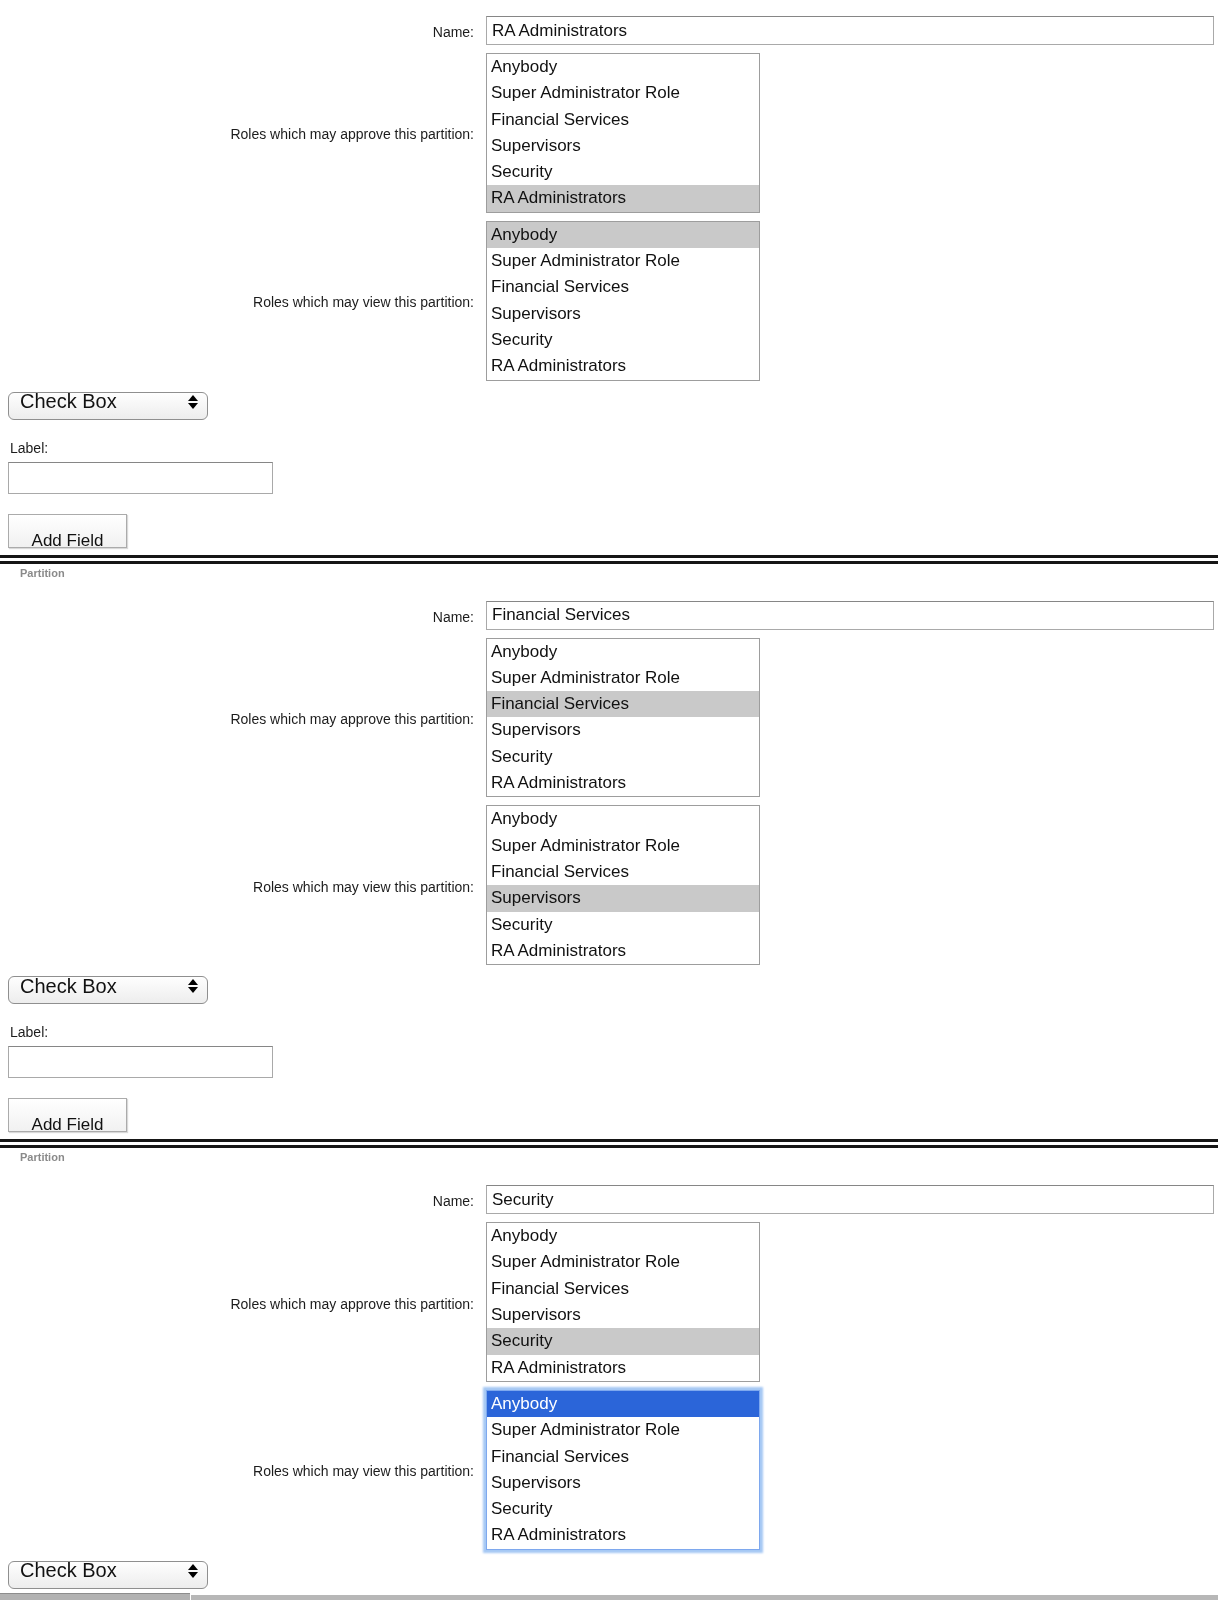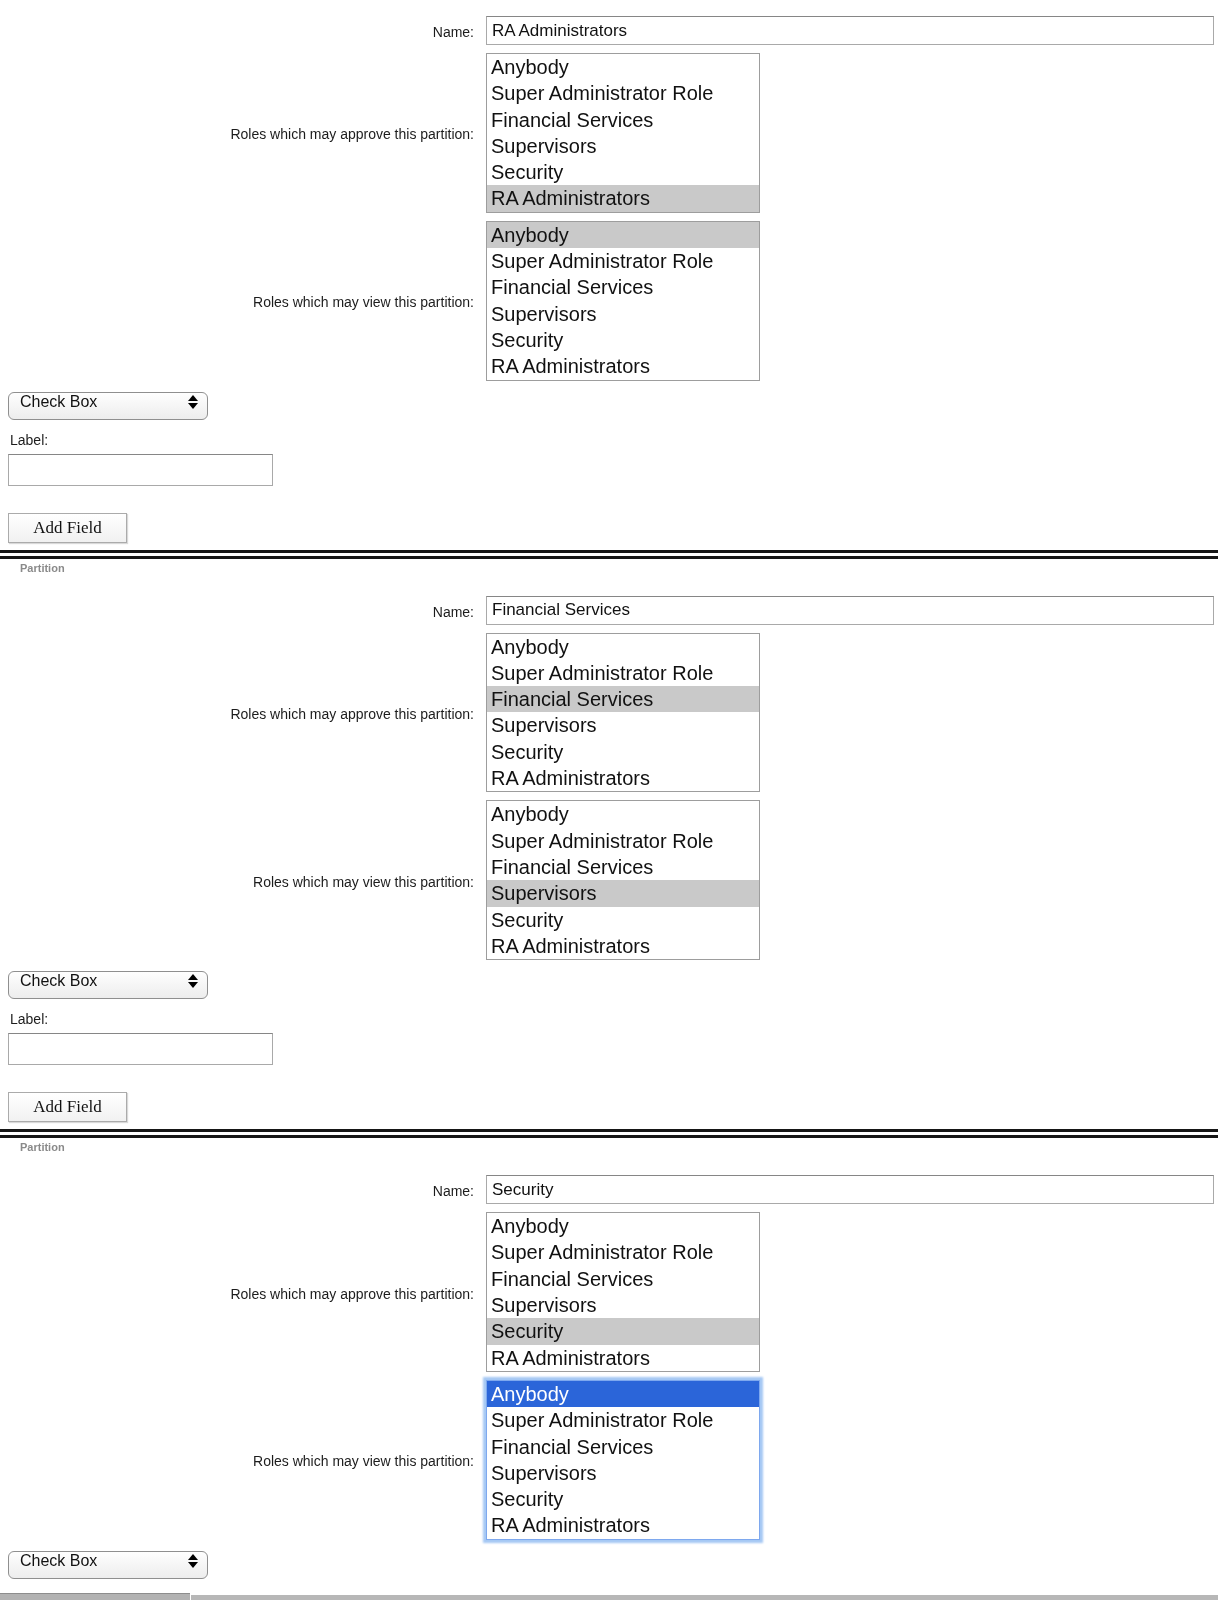--- a/index.html
+++ b/index.html
@@ -19,47 +19,47 @@
     border:1px solid #a9a9a9; border-top-color:#868686;
     font-family:"Liberation Sans", sans-serif; font-size:17px;
     padding:2px 5px; color:#111; background:#fff; outline:none;
   }
   .name-input { width:728px; }
   .listbox {
     width:274px; box-sizing:border-box;
     border:1px solid #9d9d9d; background:#fff;
   }
   .opt {
-    font-size:20px; height:26.3px; line-height:26.3px;
+    font-size:17px; height:26.3px; line-height:26.3px;
     padding-left:4px; white-space:nowrap; overflow:hidden;
   }
   .sel-gray  { background:var(--sel-gray, #c9c9c9); }
   .sel-focus { background:var(--sel-blue, #2b65d9); color:#fff; }
   .listbox.focused {
     border:1px solid #7ea8ee;
     box-shadow:0 0 2px 3px var(--ring, #a5c8f4);
   }
   .fake-select {
     margin:11px 0 0 8px; width:200px; height:28px; box-sizing:border-box;
     border:1px solid #8f8f8f; border-radius:6px;
     background:linear-gradient(#fefefe,#ededed);
     display:flex; align-items:center; padding:0 9px 8px 11px;
-    font-size:16px; cursor:default;
+    font-size:20px; cursor:default;
   }
   .arrows { margin-left:auto; display:flex; flex-direction:column; align-items:center; }
   .tri-up   { width:0; height:0; border-left:5px solid transparent; border-right:5px solid transparent; border-bottom:6px solid #000; margin-bottom:2px; }
   .tri-down { width:0; height:0; border-left:5px solid transparent; border-right:5px solid transparent; border-top:6px solid #000; }
-  .field-label { margin:12px 0 6px 10px; font-size:14px; color:#1c1c1c; }
+  .field-label { margin:20px 0 6px 10px; font-size:14px; color:#1c1c1c; }
   .label-input { margin-left:8px; width:265px; height:32px; }
   .add-btn {
-    display:block; margin:27px 0 0 8px; min-width:119px; height:30px;
-    font-family:Liberation Serif, serif; font-size:17px; color:#111;
+    display:block; margin:20px 0 0 8px; min-width:119px; height:30px;
+    font-family:Liberation Sans, sans-serif; font-size:17px; color:#111;
     background:linear-gradient(#ffffff,#f1f1f1);
     border:1px solid #ababab; box-shadow:1px 1px 1px rgba(0,0,0,0.15);
-    padding:4px 12px;
+    padding:16px 12px;
   }
   .divider {
     margin-top:7px; height:3px; background:#fff;
     border-top:3px solid #161616; border-bottom:3px solid #161616;
   }
   .legend {
     margin:3px 0 0 8px; font-size:11px; font-weight:bold; color:#8a8a8a;padding-left:12px;
   }
   .legend + .frow { margin-top:22px; }
   .section-first { padding-top:16px; }

